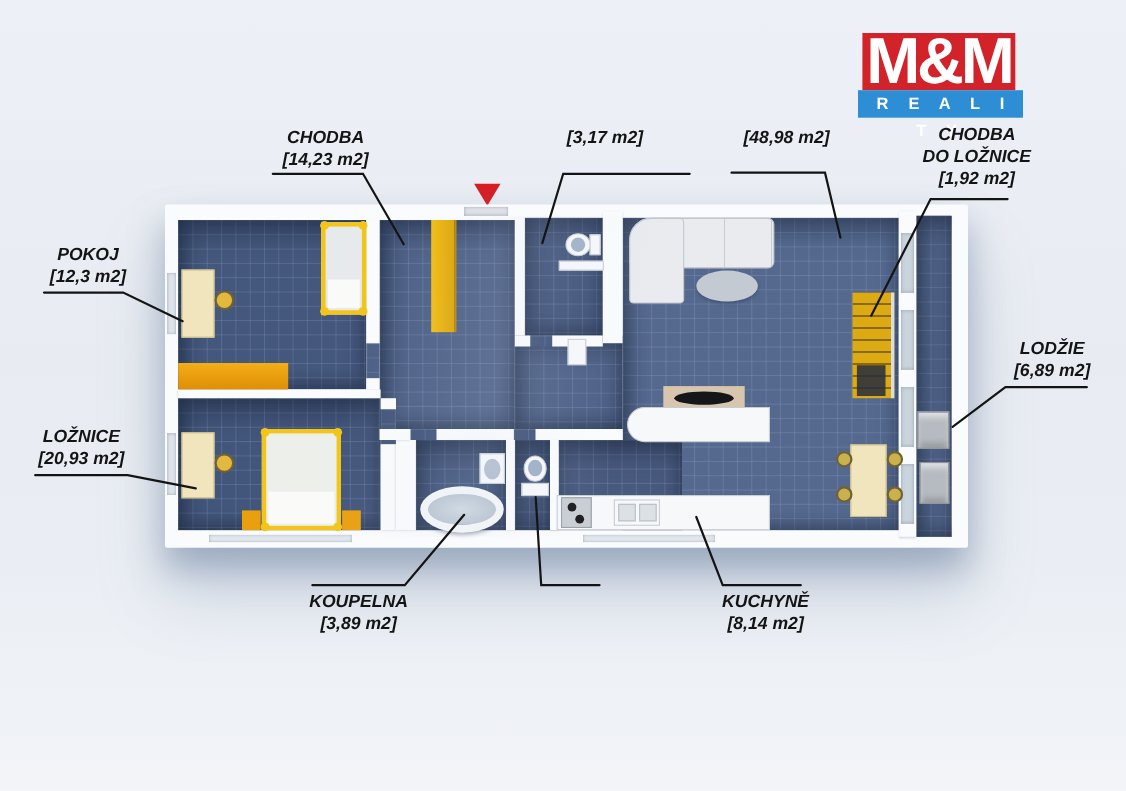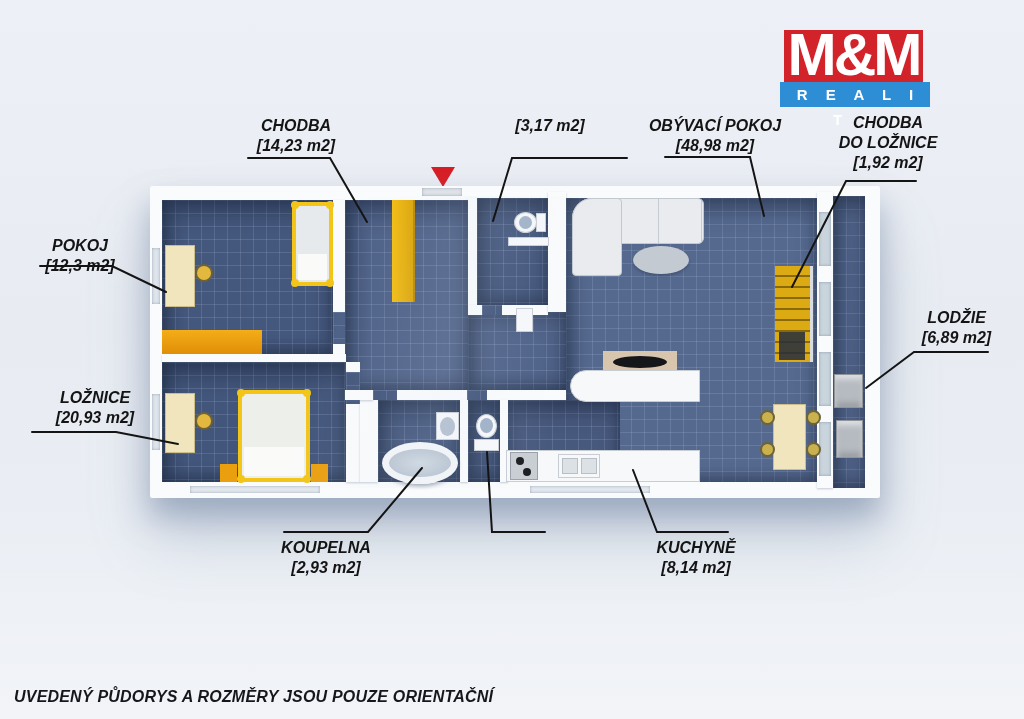--- a/index.html
+++ b/index.html
@@ -196,43 +196,41 @@
   </svg>
 
   <div class="abs room-label" style="left:226px;top:116px;width:140px;">
     <div>CHODBA</div>
     <div>[14,23 m2]</div>
   </div>
   <div class="abs room-label" style="left:465px;top:116px;width:170px;">
     <div>[3,17 m2]</div>
   </div>
   <div class="abs room-label" style="left:630px;top:116px;width:170px;">
-    <div>OBÝVACÍ POKOJ</div>
     <div>[48,98 m2]</div>
   </div>
   <div class="abs room-label" style="left:818px;top:113px;width:140px;">
     <div>CHODBA</div>
     <div>DO LOŽNICE</div>
     <div>[1,92 m2]</div>
   </div>
-  <div class="abs room-label" style="left:20px;top:236px;width:120px;">
+  <div class="abs room-label" style="left:20px;top:222px;width:120px;">
     <div>POKOJ</div>
     <div>[12,3 m2]</div>
   </div>
-  <div class="abs room-label" style="left:25px;top:388px;width:140px;">
+  <div class="abs room-label" style="left:4px;top:388px;width:140px;">
     <div>LOŽNICE</div>
     <div>[20,93 m2]</div>
   </div>
   <div class="abs room-label" style="left:889px;top:308px;width:135px;">
     <div>LODŽIE</div>
     <div>[6,89 m2]</div>
   </div>
   <div class="abs room-label" style="left:256px;top:538px;width:140px;">
     <div>KOUPELNA</div>
-    <div>[2,93 m2]</div>
+    <div>[3,89 m2]</div>
   </div>
   <div class="abs room-label" style="left:630px;top:538px;width:132px;">
     <div>KUCHYNĚ</div>
     <div>[8,14 m2]</div>
   </div>
 
-  <div class="abs disclaimer">UVEDENÝ PŮDORYS A ROZMĚRY JSOU POUZE ORIENTAČNÍ</div>
 </div>
 
 </body></html>

